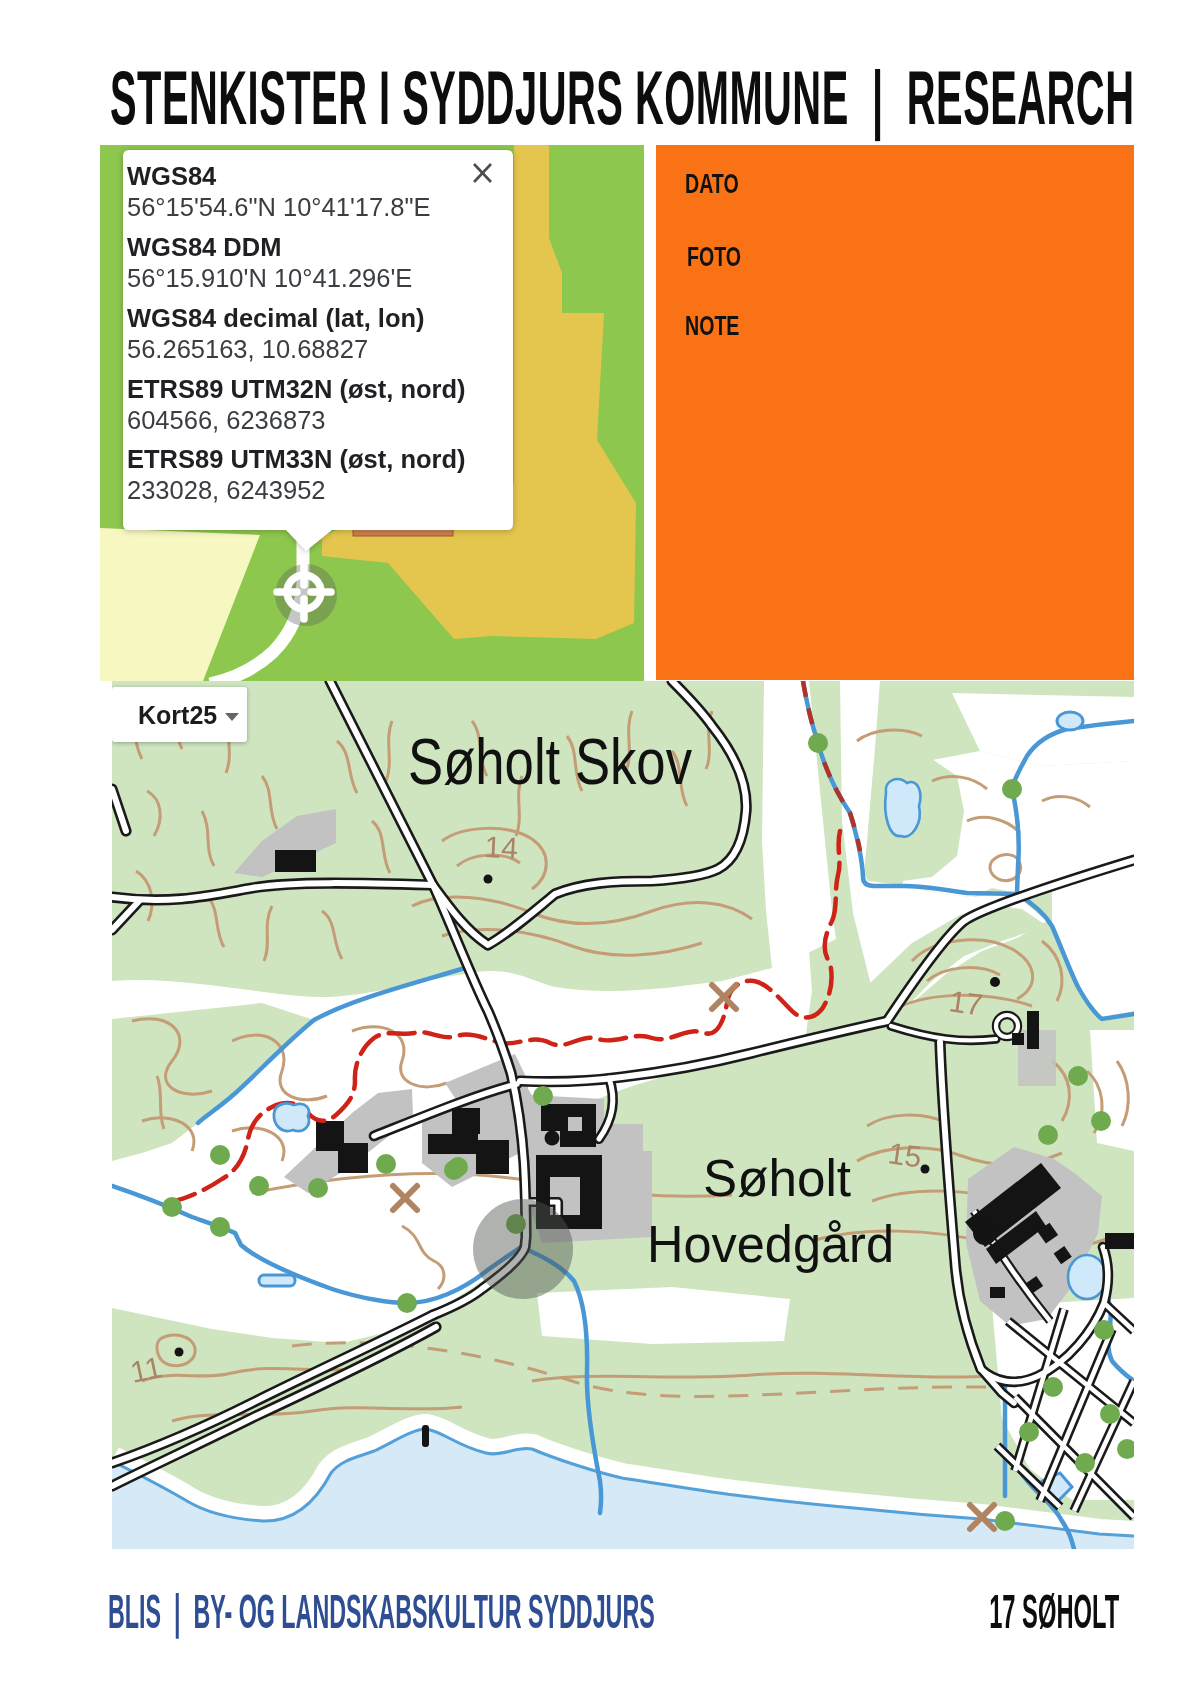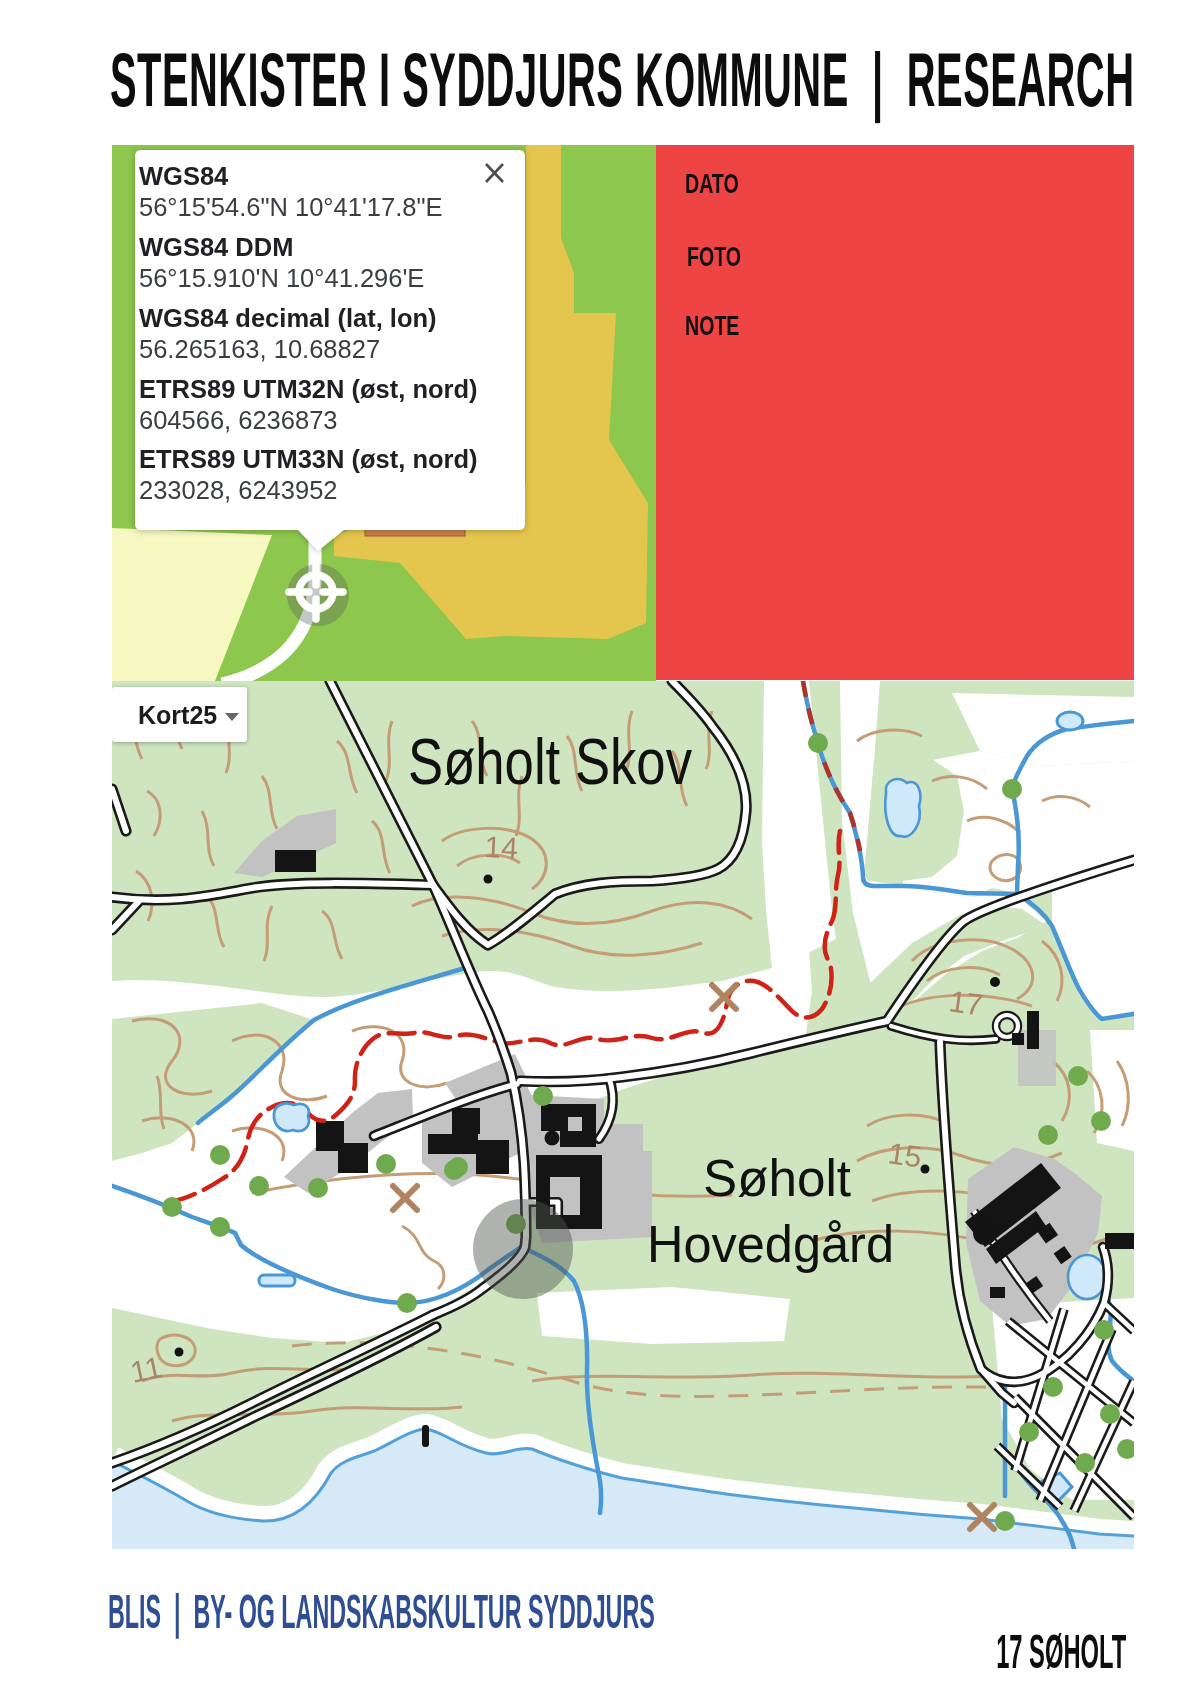--- a/index.html
+++ b/index.html
@@ -2,25 +2,25 @@
 <html><head>
 <meta charset="utf-8">
 <style>
   html,body{margin:0;padding:0;background:#fff;}
   body{width:1190px;height:1683px;position:relative;overflow:hidden;
        font-family:"Liberation Sans", sans-serif;}
 </style>
 </head>
 <body>
 
-<div style="position:absolute;left:110px;top:36px;width:1080px;">
+<div style="position:absolute;left:110px;top:54px;width:1080px;">
   <span id="title" style="display:inline-block;transform:scaleX(0.524);transform-origin:left top;font-weight:bold;font-size:76px;letter-spacing:1px;color:#0d0d0d;white-space:nowrap;">STENKISTER I SYDDJURS KOMMUNE&nbsp; |&nbsp; RESEARCH</span>
 </div>
 
-<div style="position:absolute;left:112px;top:145px;width:544px;height:536px;">
+<div style="position:absolute;left:100px;top:145px;width:544px;height:536px;">
 <svg width="544" height="536" viewBox="0 0 544 536">
 
   <rect x="0" y="0" width="544" height="536" fill="#8dc74d"></rect>
 
   <polygon points="0,383 160,390 103,536 0,536" fill="#f7f7c2"></polygon>
 
   <path d="M414,0 L449,0 L449,93 L462,128 L462,168 L504,168 L497,295 L536,358 L534,478 L496,494 L392,491 L354,494 L288,418 L222,411 L222,391 L254,379 L300,385 L351,387 L398,338 L414,338 Z" fill="#e4c64e"></path>
 
   <rect x="253" y="378" width="100" height="13" fill="#cd8050" stroke="#9a5a30" stroke-width="1"></rect>
 
@@ -53,21 +53,21 @@
       <text x="27" y="213" fill="#3a3d41">56.265163, 10.68827</text>
       <text x="27" y="253" font-weight="bold">ETRS89 UTM32N (øst, nord)</text>
       <text x="27" y="284" fill="#3a3d41">604566, 6236873</text>
       <text x="27" y="323" font-weight="bold">ETRS89 UTM33N (øst, nord)</text>
       <text x="27" y="354" fill="#3a3d41">233028, 6243952</text>
     </g>
   </g>
 </svg>
 </div>
 
-<div style="position:absolute;left:656px;top:145px;width:478px;height:535px;background:#ef4444;text-decoration:underline;">
+<div style="position:absolute;left:656px;top:145px;width:478px;height:535px;background:#f97316;text-decoration:underline;">
 
   <div style="position:absolute;left:29px;top:23px;"><span style="display:inline-block;transform:scaleX(0.70);transform-origin:left top;font-weight:bold;font-size:28px;color:#111;">DATO</span></div>
 
   <div style="position:absolute;left:31px;top:96px;"><span style="display:inline-block;transform:scaleX(0.70);transform-origin:left top;font-weight:bold;font-size:28px;color:#111;">FOTO</span></div>
 
   <div style="position:absolute;left:29px;top:165px;"><span style="display:inline-block;transform:scaleX(0.70);transform-origin:left top;font-weight:bold;font-size:28px;color:#111;">NOTE</span></div>
 </div>
 
 <div style="position:absolute;left:112px;top:681px;width:1022px;height:868px;text-decoration:underline;">
 <svg id="topo" width="1022" height="868" viewBox="0 0 1022 868">
@@ -342,15 +342,15 @@
 <text x="26" y="43" font-family="Liberation Sans, sans-serif" font-size="25" font-weight="bold" fill="#1c1c1c">Kort25</text>
 <path d="M113,32 L127,32 L120,40 Z" fill="#666"></path>
       </g>
 </svg>
 </div>
 
 <div style="position:absolute;left:108px;top:1584px;">
   <span id="footl" style="display:inline-block;transform:scaleX(0.485);transform-origin:left top;font-weight:bold;font-size:48px;color:#2e4d92;white-space:nowrap;">BLIS&nbsp; |&nbsp; BY- OG LANDSKABSKULTUR SYDDJURS</span>
 </div>
 
-<div style="position:absolute;right:64px;top:1584px;margin-top:40px;">
+<div style="position:absolute;right:71px;top:1584px;">
   <span id="footr" style="display:inline-block;transform:scaleX(0.494);transform-origin:right top;font-weight:bold;font-size:48px;color:#0d0d0d;white-space:nowrap;">17 SØHOLT</span>
 </div>
 
 </body></html>

